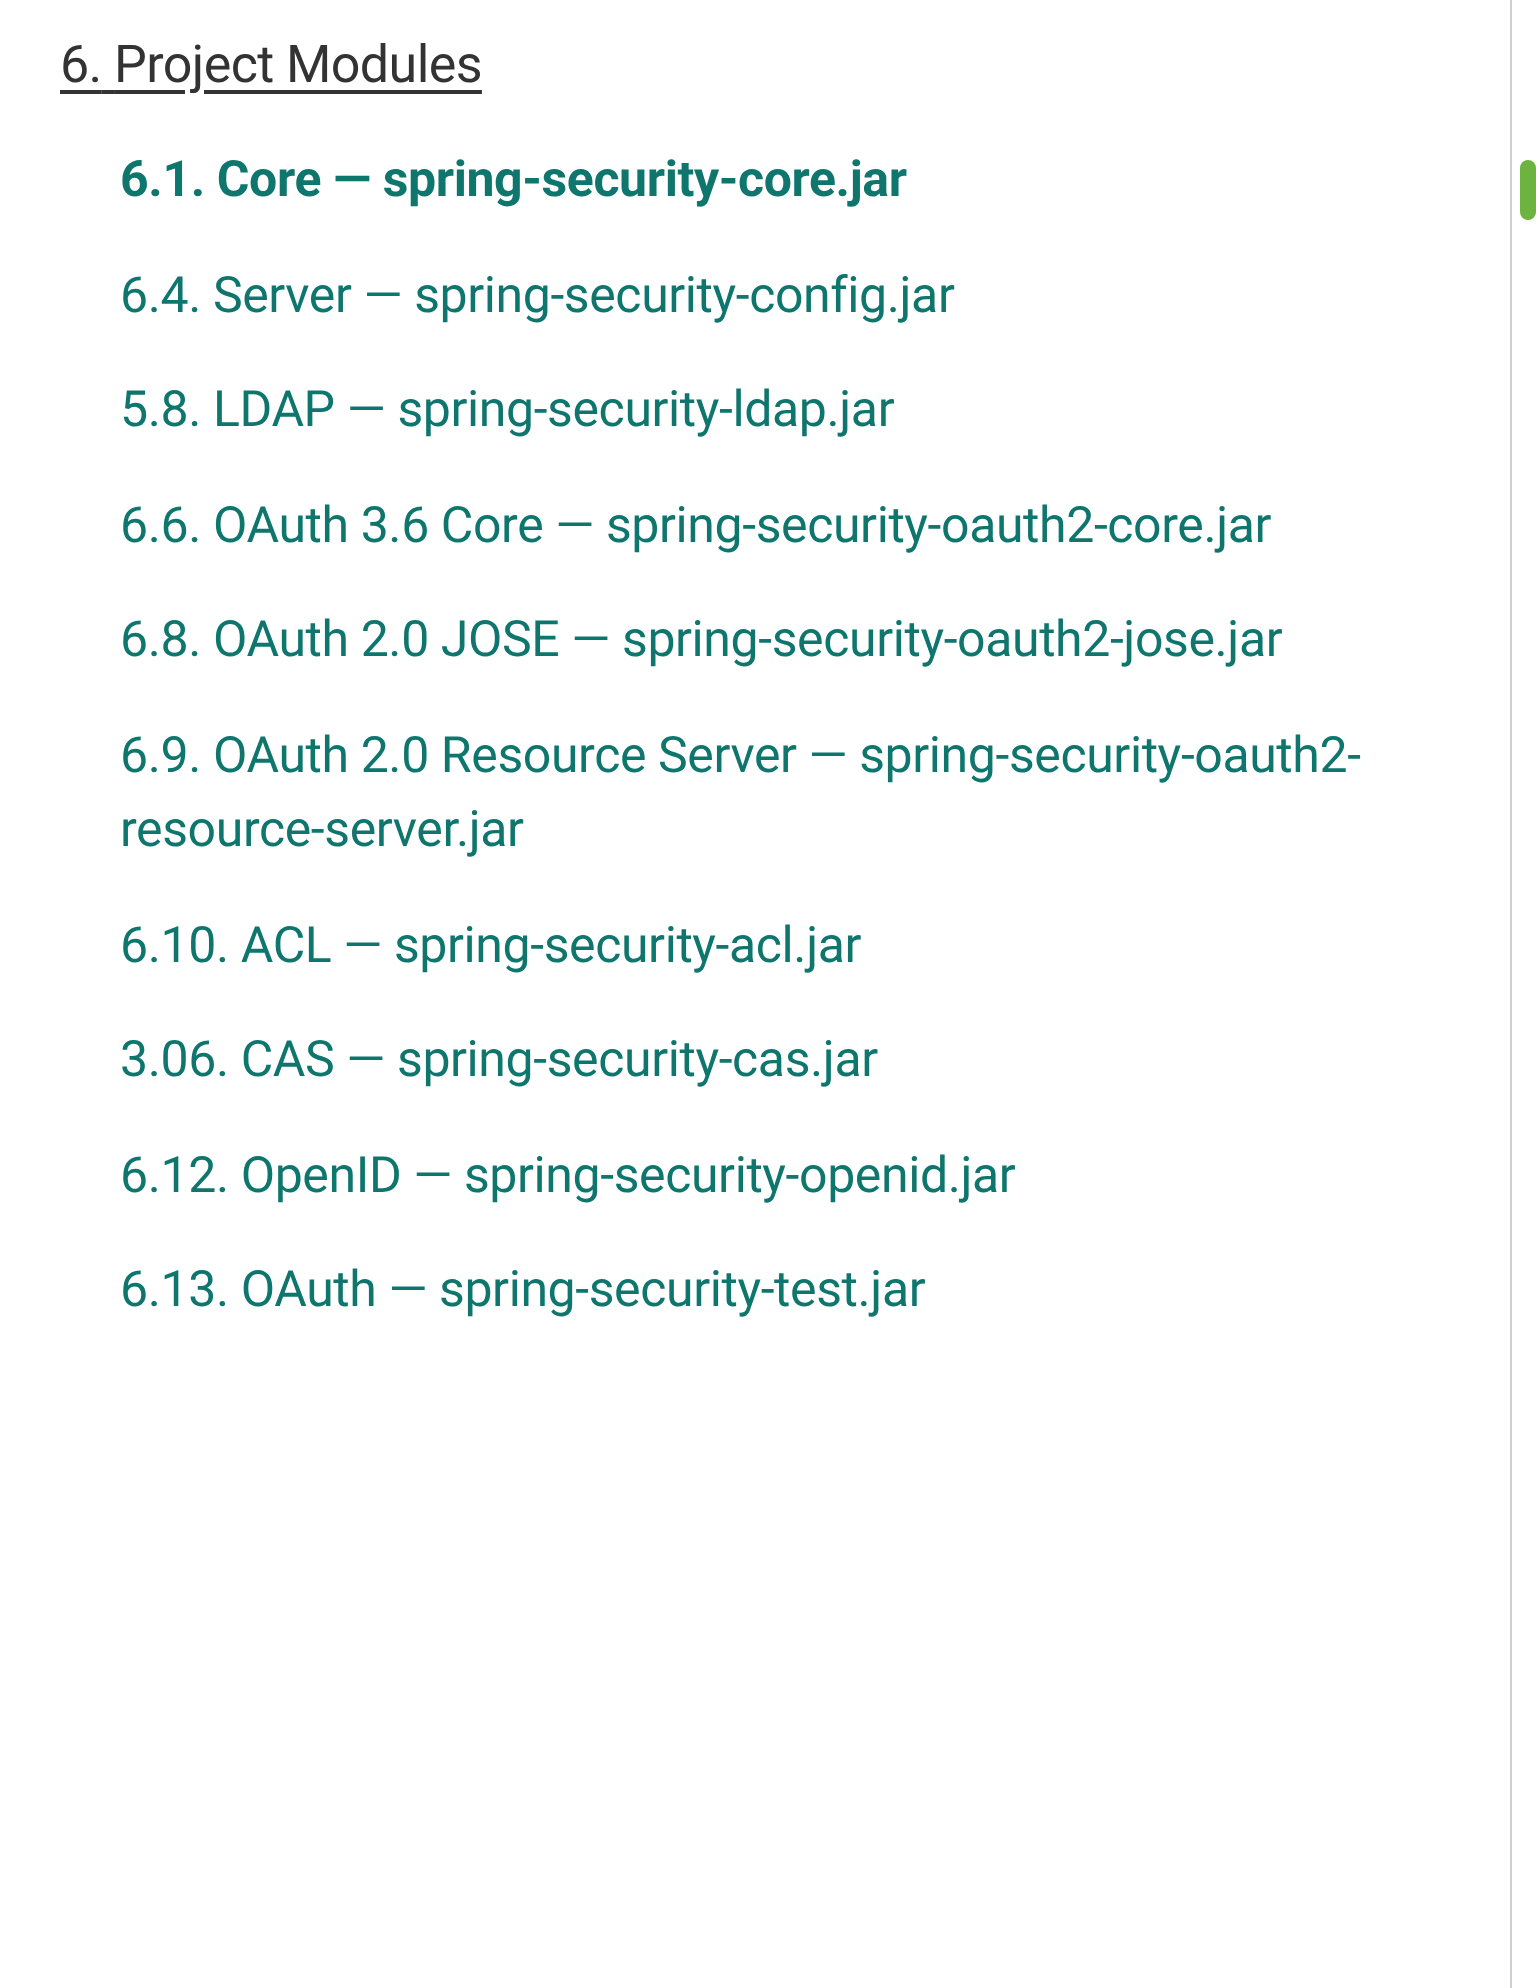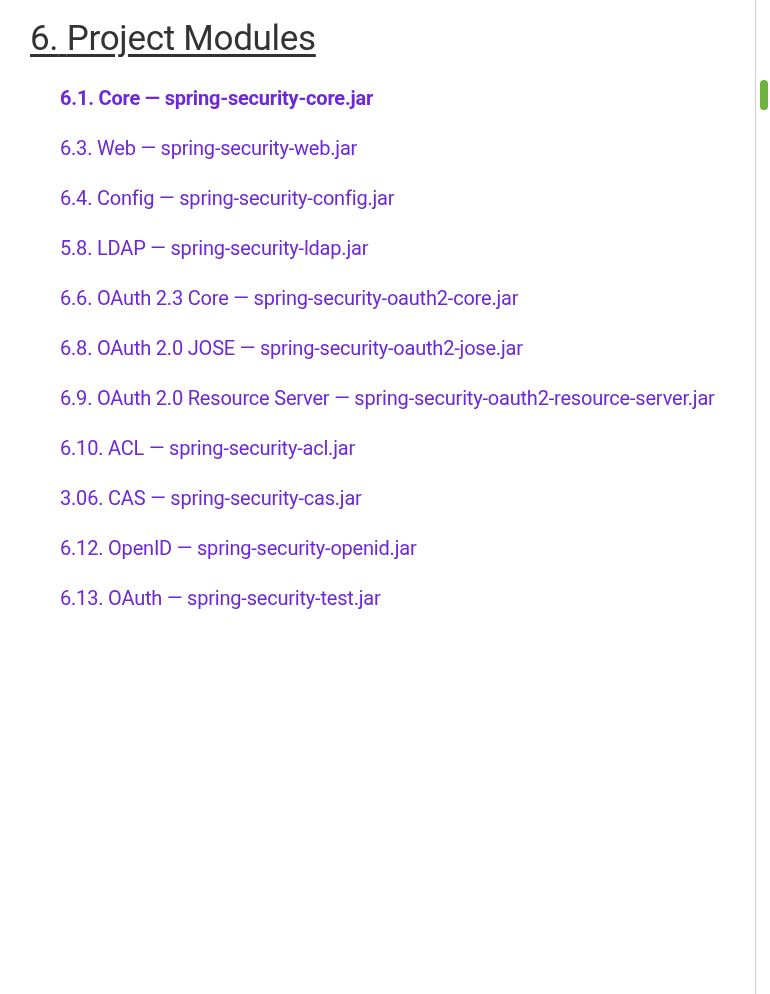--- a/index.html
+++ b/index.html
@@ -22,36 +22,36 @@
     }
     .right-border {
       position: absolute;
       right: 14px;
       top: 0;
       bottom: 0;
       width: 1px;
       background: #d0d0d0;
     }
     .section-heading {
-      font-size: 35px;
+      font-size: 26px;
       font-weight: 400;
       color: #333333;
       text-decoration: underline;
       text-underline-offset: 4px;
       margin-bottom: 24px;
       letter-spacing: -0.3px;
     }
     .toc-list {
       list-style: none;
       padding-left: 30px;
     }
     .toc-item {
-      font-size: 20px;
+      font-size: 25px;
       line-height: 1.5;
-      color: #6d28d9;
+      color: #0f766e;
       margin-bottom: 20px;
       letter-spacing: -0.2px;
     }
     .toc-item.active {
       font-weight: 700;
     }
     .scroll-indicator {
       position: absolute;
       right: 2px;
       top: 80px;
@@ -65,24 +65,23 @@
 <body>
 
 <div class="container">
   <h2 class="section-heading">
     <span>6.</span>
     <span>Project Modules</span>
   </h2>
   <ul class="toc-list">
 
   <li class="toc-item active"><span>6.1.</span><span> Core — spring-security-core.jar</span></li>
-      <li class="toc-item"><span>6.3.</span><span> Web — spring-security-web.jar</span></li>
-      <li class="toc-item"><span>6.4.</span><span> Config — spring-security-config.jar</span></li>
+      <li class="toc-item"><span>6.4.</span><span> Server — spring-security-config.jar</span></li>
       <li class="toc-item"><span>5.8.</span><span> LDAP — spring-security-ldap.jar</span></li>
-      <li class="toc-item"><span>6.6.</span><span> OAuth 2.3 Core — spring-security-oauth2-core.jar</span></li>
+      <li class="toc-item"><span>6.6.</span><span> OAuth 3.6 Core — spring-security-oauth2-core.jar</span></li>
       <li class="toc-item"><span>6.8.</span><span> OAuth 2.0 JOSE — spring-security-oauth2-jose.jar</span></li>
       <li class="toc-item"><span>6.9.</span><span> OAuth 2.0 Resource Server — spring-security-oauth2-resource-server.jar</span></li>
       <li class="toc-item"><span>6.10.</span><span> ACL — spring-security-acl.jar</span></li>
       <li class="toc-item"><span>3.06.</span><span> CAS — spring-security-cas.jar</span></li>
       <li class="toc-item"><span>6.12.</span><span> OpenID — spring-security-openid.jar</span></li>
       <li class="toc-item"><span>6.13.</span><span> OAuth — spring-security-test.jar</span></li>
     </ul>
 </div>
 
 <div class="right-border"></div>

